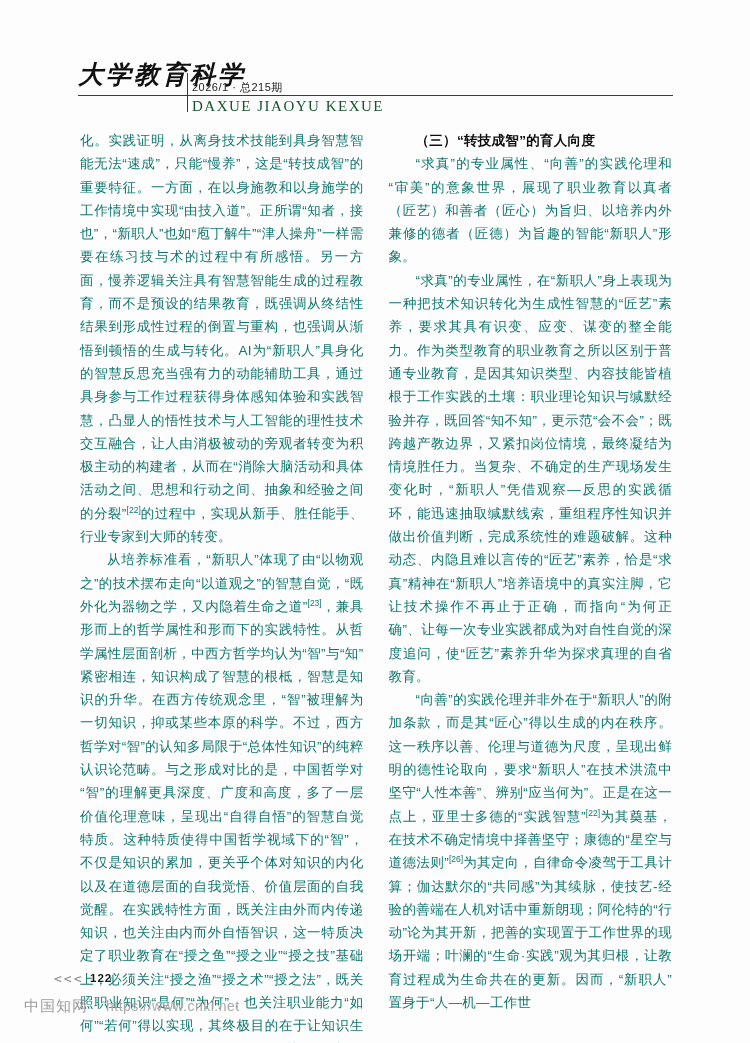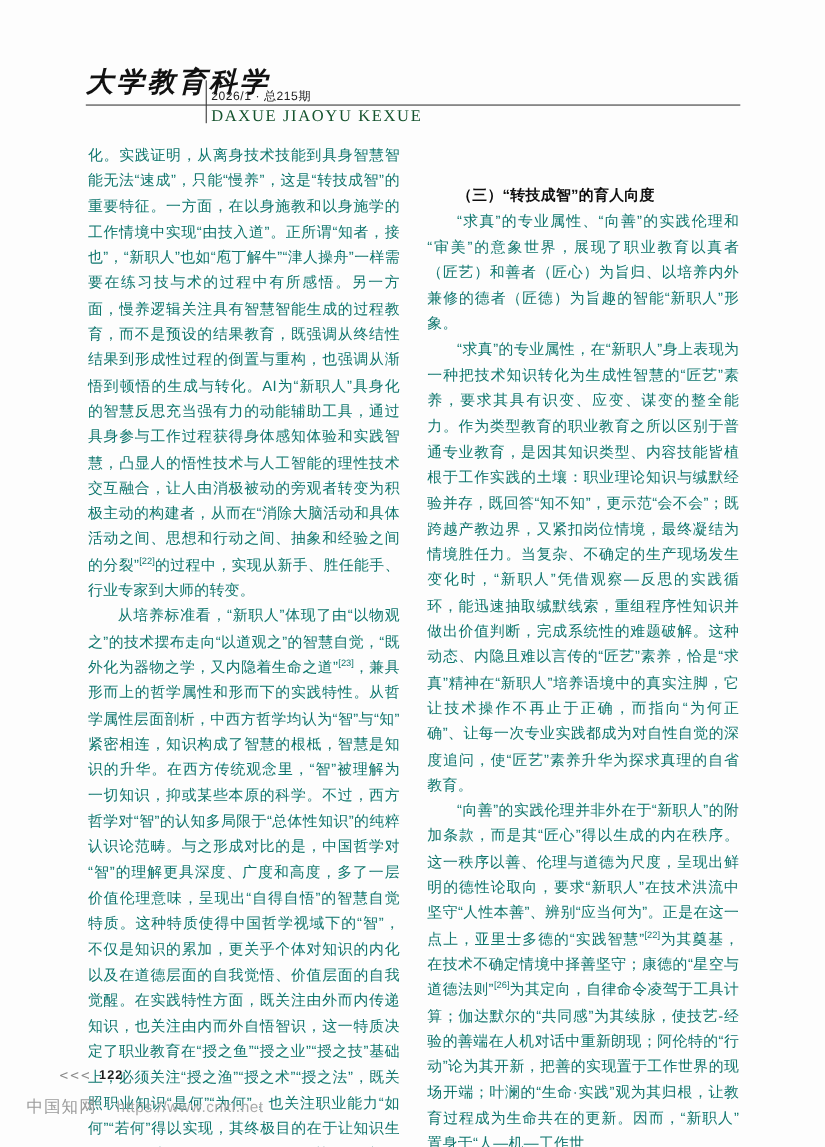--- a/index.html
+++ b/index.html
@@ -48,21 +48,21 @@
     text-align:justify;
     text-justify:inter-character;
     color:#0f766e;
     letter-spacing:.3px;
   }
   .para.indent{text-indent:2em;}
   .para.kaiti{
     font-family:"Liberation Serif","DejaVu Serif",serif;
     font-style:italic;color:#222;
   }
-  .para.bold{font-weight:bold;color:#0e0e0e;margin-top:37px;}
+  .para.bold{font-weight:bold;color:#0e0e0e;}
   .para sup{
     font-size:8.5px;line-height:0;vertical-align:super;letter-spacing:0;
   }
   
   .page-back-marker{
     position:absolute;left:54px;top:971px;
     font-size:13px;color:#8a8a8a;letter-spacing:2px;
     font-family:"DejaVu Sans Mono","Liberation Mono",monospace;
   }
   .page-number{

